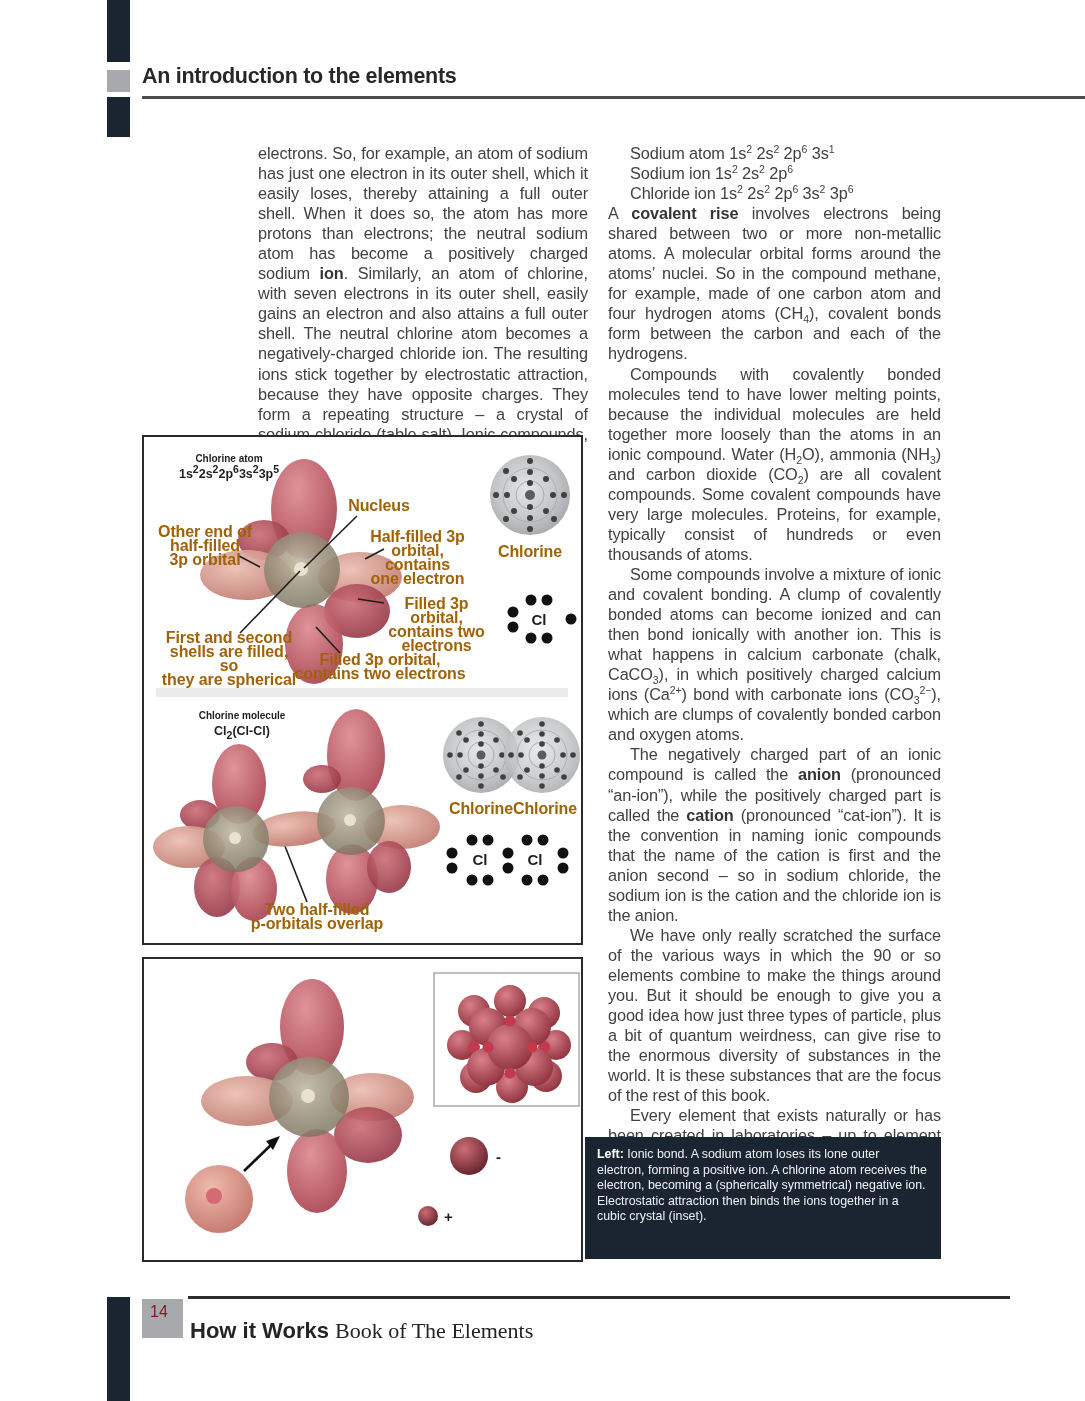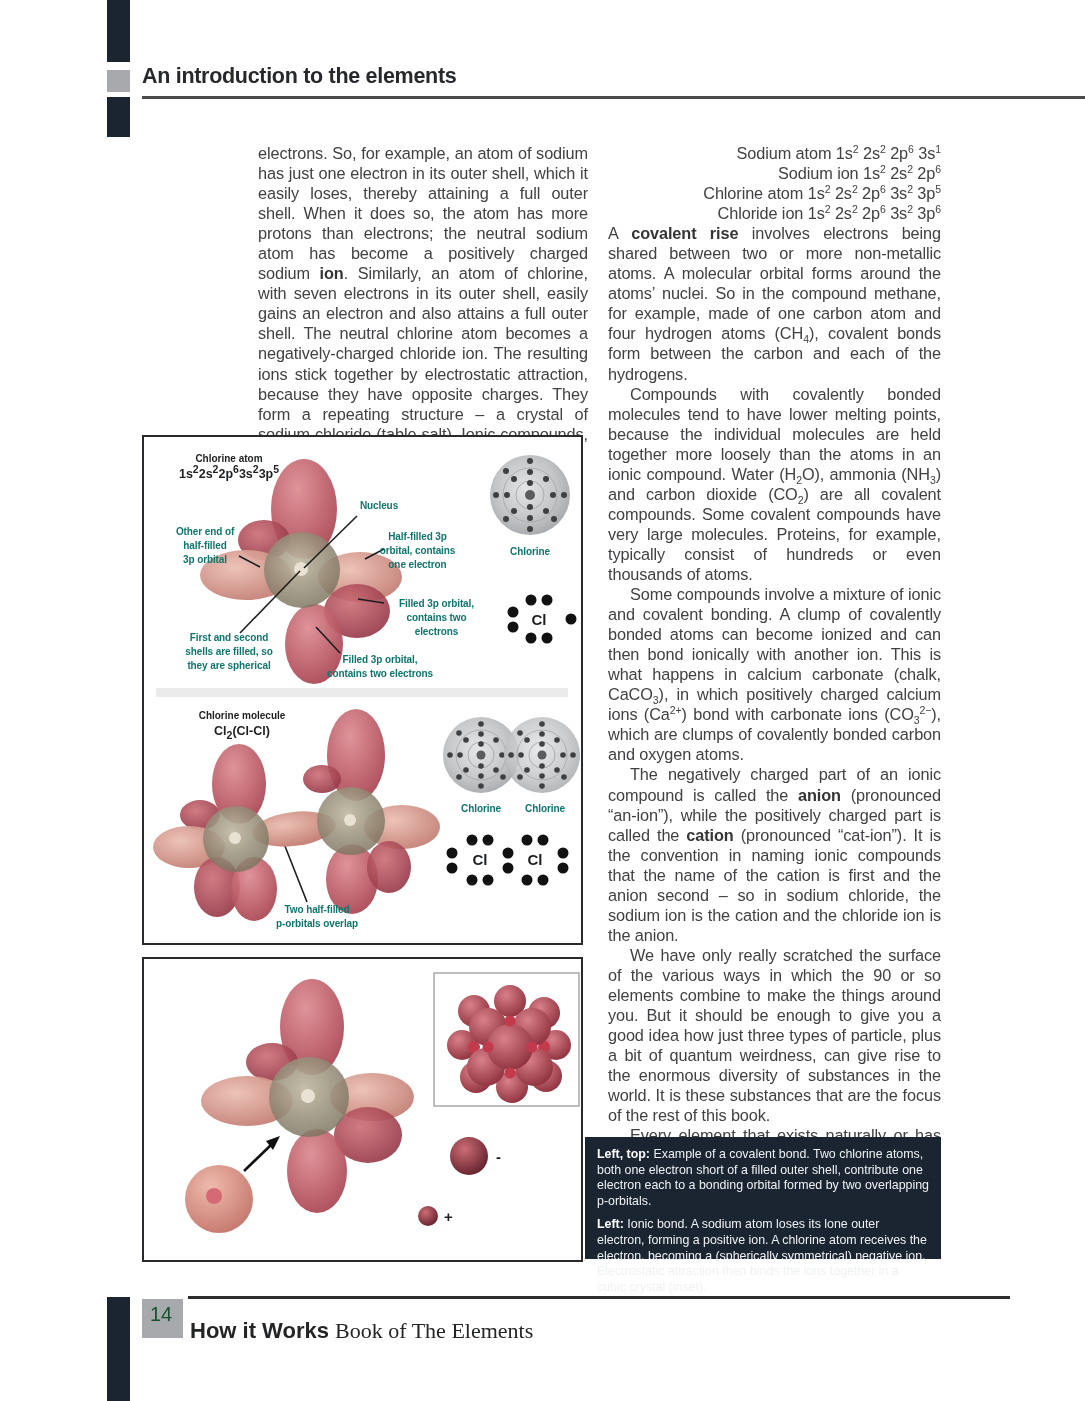--- a/index.html
+++ b/index.html
@@ -24,31 +24,31 @@
               color:#26282b;letter-spacing:-0.3px}
   .header-rule{position:absolute;left:142px;top:96px;width:943px;height:3px;background:var(--rule-dark)}
 
   
   .col{position:absolute;top:143px;font-size:16.3px;line-height:20.05px;
        text-align:justify;color:var(--body-text);letter-spacing:-0.1px}
   .col-left{left:258px;width:330px}
   .col-right{left:608px;width:333px}
   .col p{margin:0}
   .col p.indent{text-indent:22px}
-  .col p.config{text-align:right;padding-left:22px}
+  .col p.config{text-align:left;padding-left:22px}
   sup,sub{font-size:10.5px;line-height:0}
   b{font-weight:bold;color:#353536}
 
   
   .figure{position:absolute;background:#fff;border:2.5px solid var(--figure-border)}
   #figure1{left:142px;top:435px;width:441px;height:510px}
   #figure2{left:142px;top:957px;width:441px;height:305px}
   .figure svg{position:absolute;left:0;top:0}
-  .fig-label{position:absolute;font-size:10px;line-height:13.9px;font-weight:bold;
-             color:#0f766e;text-align:center;letter-spacing:-0.1px}
+  .fig-label{position:absolute;font-size:16px;line-height:13.9px;font-weight:bold;
+             color:#a16207;text-align:center;letter-spacing:-0.1px}
   .fig-heading{position:absolute;text-align:center;color:#1d1e20;font-weight:bold}
   .fig-heading .t{font-size:10px;line-height:17px}
   .fig-heading .c{font-size:12.5px;line-height:15px}
   .section-divider{position:absolute;left:12px;top:251px;width:412px;height:9px;background:#ebebeb}
 
   line.ptr{stroke:#1d1e20;stroke-width:1.6}
   text.lewis{font-family:"Liberation Sans",sans-serif;font-weight:bold;font-size:15px;fill:#1d1e20;text-anchor:middle}
   text.ion-sign{font-family:"Liberation Sans",sans-serif;font-weight:bold;font-size:15px;fill:#1d1e20}
   .edot{fill:#3e4042}
   .ldot{fill:#111}
@@ -56,21 +56,21 @@
   
   .caption-box{position:absolute;left:585px;top:1137px;width:356px;height:122px;
                background:var(--accent-dark);color:var(--caption-text);
                padding:10px 12px 8px 12px;font-size:12.4px;line-height:15.6px;text-align:left}
   .caption-box p{margin:0 0 8px 0}
   .caption-box b{color:#fff}
 
   
   .footer-rule{position:absolute;left:188px;top:1296px;width:822px;height:3px;background:#2c2d2f}
   .page-num-box{position:absolute;left:142px;top:1299px;width:41px;height:39px;background:var(--muted-gray);
-                color:#14532d;font-size:20px;padding:4px 0 16px 8px}
+                color:#7f1d1d;font-size:16px;padding:4px 0 16px 8px}
   .footer-text{position:absolute;left:190px;top:1318px;font-size:22px;color:#232425}
   .footer-text .bold-part{font-weight:bold;font-family:"Liberation Sans",sans-serif}
   .footer-text .serif-part{font-family:"Liberation Serif",serif}
 </style>
 </head>
 <body>
 
 <div class="bar" style="top:0;height:62px"></div>
 <div class="bar gray" style="top:70px;height:22px"></div>
 <div class="bar" style="top:97px;height:40px"></div>
@@ -78,21 +78,20 @@
 
 <div class="page-title">An introduction to the elements</div>
 <div class="header-rule"></div>
 
 <div class="col col-left">
     <p class="plain">electrons. So, for example, an atom of sodium has just one electron in its outer shell, which it easily loses, thereby attaining a full outer shell. When it does so, the atom has more protons than electrons; the neutral sodium atom has become a positively charged sodium <b>ion</b>. Similarly, an atom of chlorine, with seven electrons in its outer shell, easily gains an electron and also attains a full outer shell. The neutral chlorine atom becomes a negatively-charged chloride ion. The resulting ions stick together by electrostatic attraction, because they have opposite charges. They form a repeating structure – a crystal of sodium chloride (table salt). Ionic compounds, formed from metal</p>
   </div>
 <div class="col col-right">
     <p class="config">Sodium atom 1s<sup>2</sup> 2s<sup>2</sup> 2p<sup>6</sup> 3s<sup>1</sup></p>
     <p class="config">Sodium ion 1s<sup>2</sup> 2s<sup>2</sup> 2p<sup>6</sup></p>
-    <p class="config">Chlorine atom 1s<sup>2</sup> 2s<sup>2</sup> 2p<sup>6</sup> 3s<sup>2</sup> 3p<sup>5</sup></p>
     <p class="config">Chloride ion 1s<sup>2</sup> 2s<sup>2</sup> 2p<sup>6</sup> 3s<sup>2</sup> 3p<sup>6</sup></p>
     <p class="plain">A <b>covalent rise</b> involves electrons being shared between two or more non-metallic atoms. A molecular orbital forms around the atoms’ nuclei. So in the compound methane, for example, made of one carbon atom and four hydrogen atoms (CH<sub>4</sub>), covalent bonds form between the carbon and each of the hydrogens.</p>
     <p class="indent">Compounds with covalently bonded molecules tend to have lower melting points, because the individual molecules are held together more loosely than the atoms in an ionic compound. Water (H<sub>2</sub>O), ammonia (NH<sub>3</sub>) and carbon dioxide (CO<sub>2</sub>) are all covalent compounds. Some covalent compounds have very large molecules. Proteins, for example, typically consist of hundreds or even thousands of atoms.</p>
     <p class="indent">Some compounds involve a mixture of ionic and covalent bonding. A clump of covalently bonded atoms can become ionized and can then bond ionically with another ion. This is what happens in calcium carbonate (chalk, CaCO<sub>3</sub>), in which positively charged calcium ions (Ca<sup>2+</sup>) bond with carbonate ions (CO<sub>3</sub><sup>2−</sup>), which are clumps of covalently bonded carbon and oxygen atoms.</p>
     <p class="indent">The negatively charged part of an ionic compound is called the <b>anion</b> (pronounced “an-ion”), while the positively charged part is called the <b>cation</b> (pronounced “cat-ion”). It is the convention in naming ionic compounds that the name of the cation is first and the anion second – so in sodium chloride, the sodium ion is the cation and the chloride ion is the anion.</p>
     <p class="indent">We have only really scratched the surface of the various ways in which the 90 or so elements combine to make the things around you. But it should be enough to give you a good idea how just three types of particle, plus a bit of quantum weirdness, can give rise to the enormous diversity of substances in the world. It is these substances that are the focus of the rest of this book.</p>
     <p class="indent">Every element that exists naturally or has been created in laboratories – up to element number 118 – is featured in this book. More space is given</p>
   </div>
 
 <div class="figure" id="figure1">
@@ -384,21 +383,20 @@
       <text class="ion-sign" x="352" y="203">-</text>
     </g>
     <g>
       <circle cx="284" cy="257" r="10" fill="url(#gIon2)"></circle>
       <text class="ion-sign" x="300" y="263">+</text>
     </g>
   </svg>
 </div>
 
 <div class="caption-box">
-  <p><b>Left, top:</b> <span>Example of a covalent bond. Two chlorine atoms, both one electron short of a filled outer shell, contribute one electron each to a bonding orbital formed by two overlapping p-orbitals.</span></p>
   <p><b>Left:</b> <span>Ionic bond. A sodium atom loses its lone outer electron, forming a positive ion. A chlorine atom receives the electron, becoming a (spherically symmetrical) negative ion. Electrostatic attraction then binds the ions together in a cubic crystal (inset).</span></p>
 </div>
 
 <div class="footer-rule"></div>
 <div class="page-num-box">14</div>
 <div class="footer-text">
   <span class="bold-part">How it Works</span>
   <span class="serif-part">Book of The Elements</span>
 </div>
 

